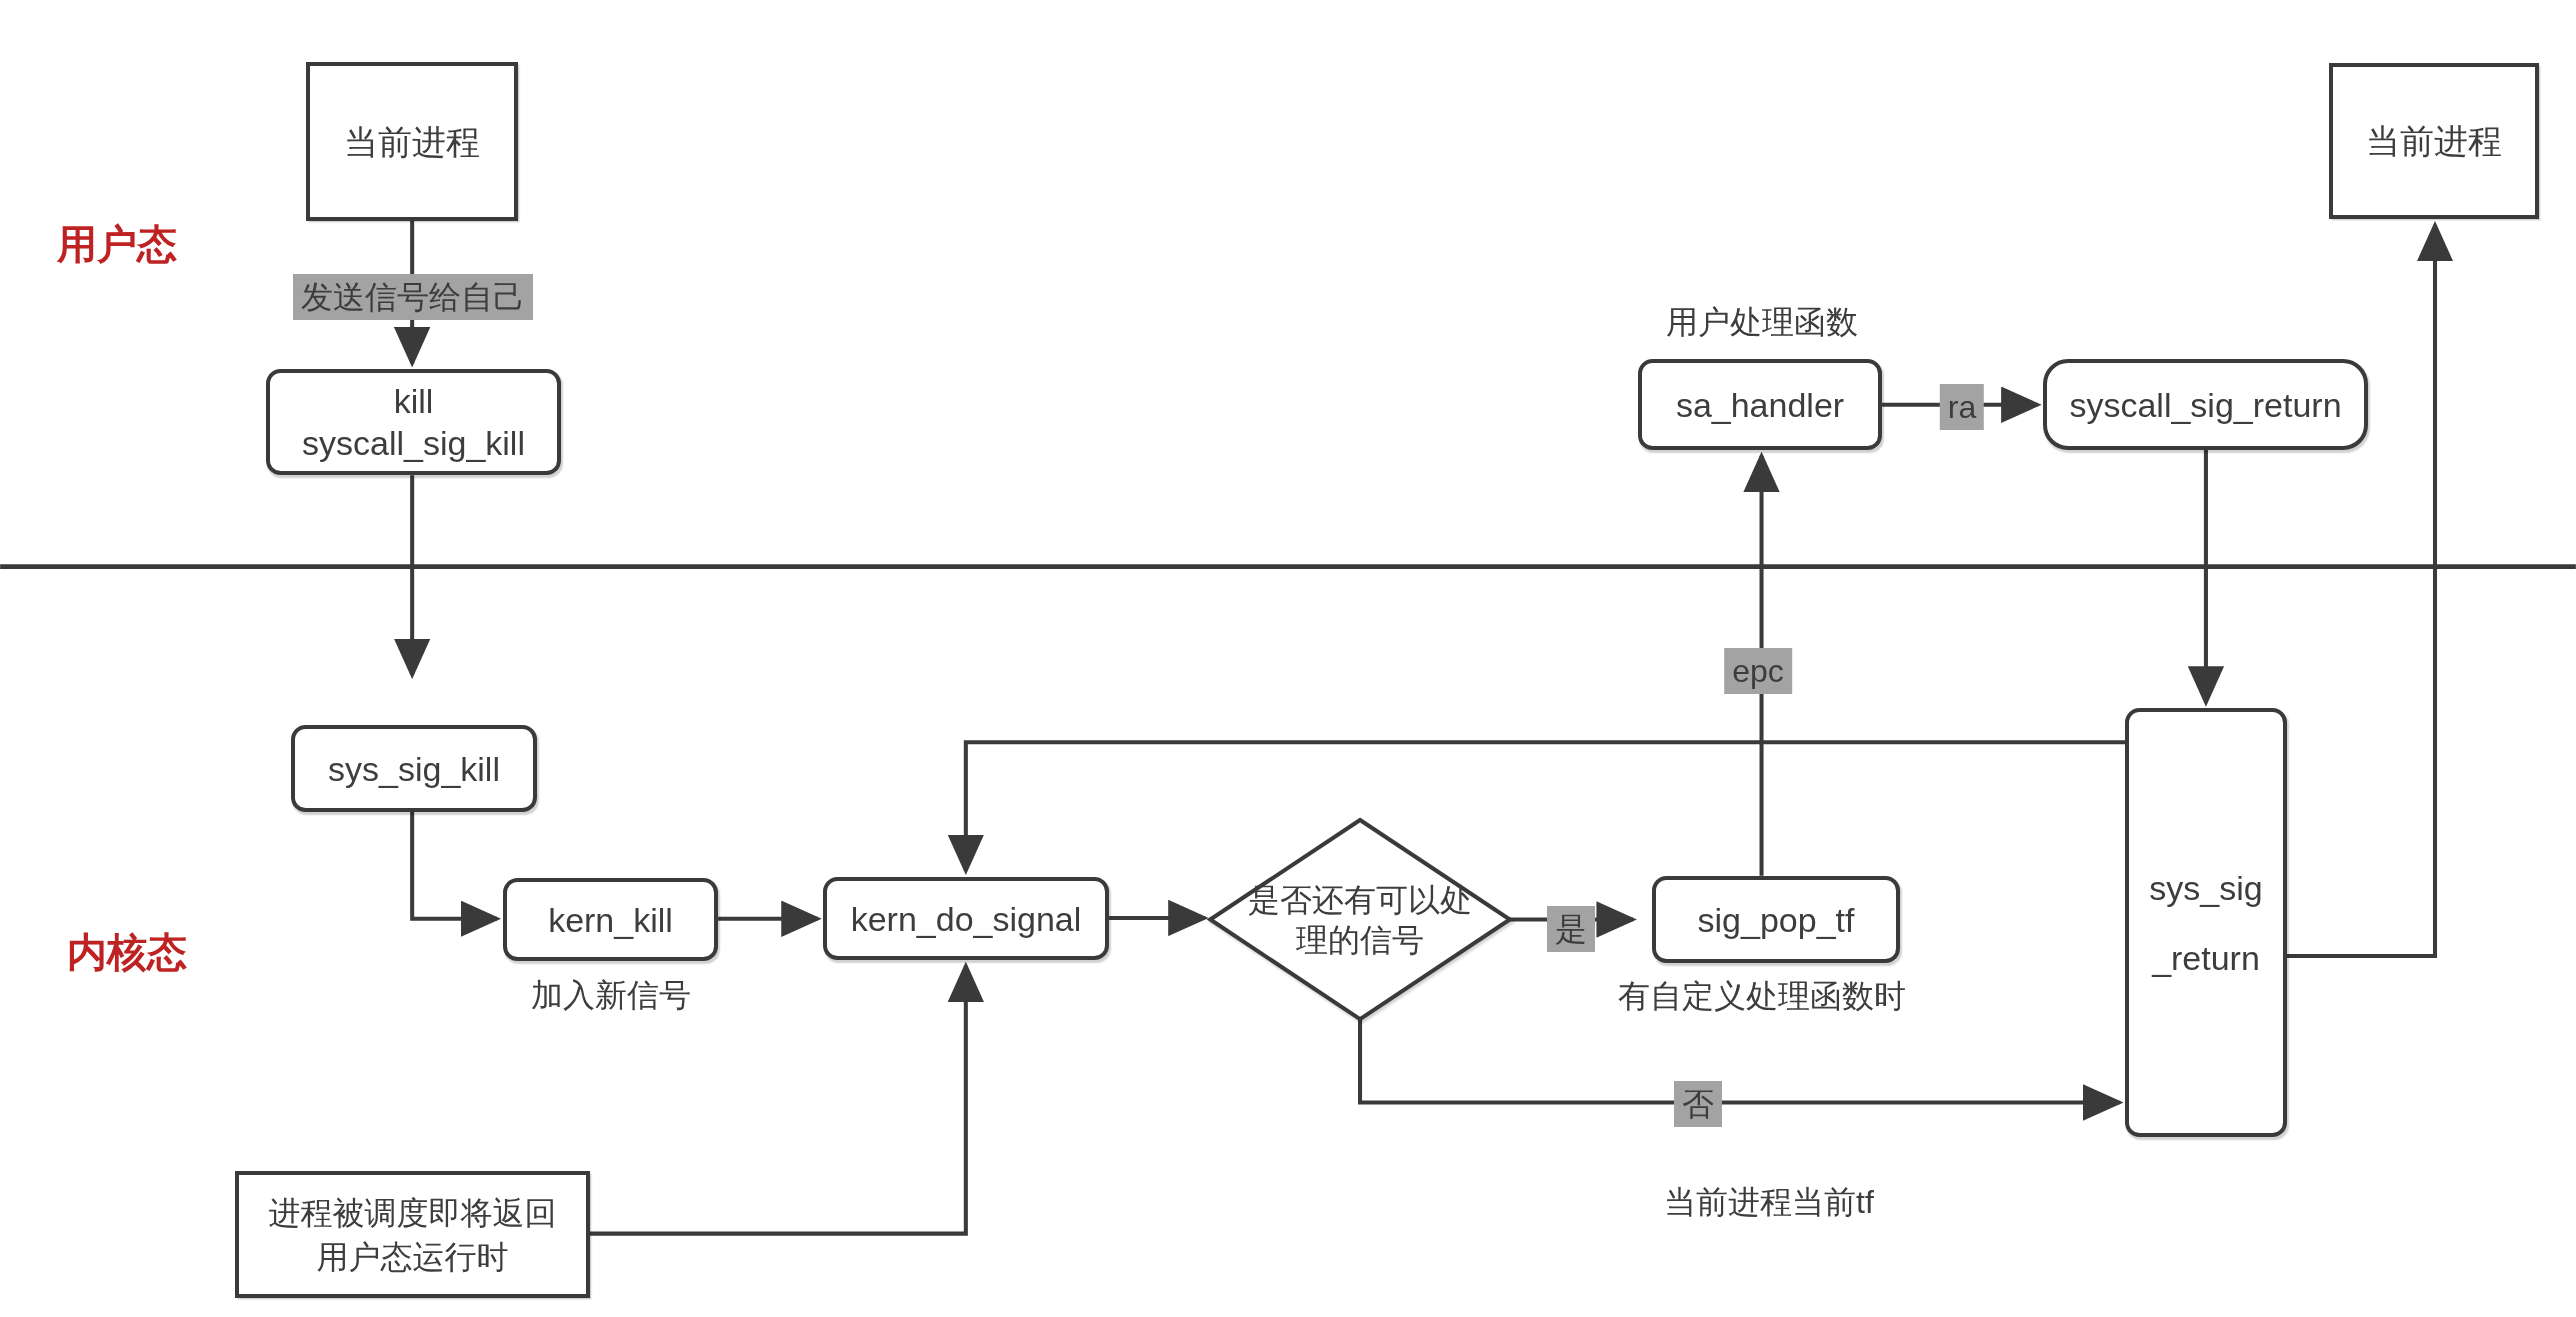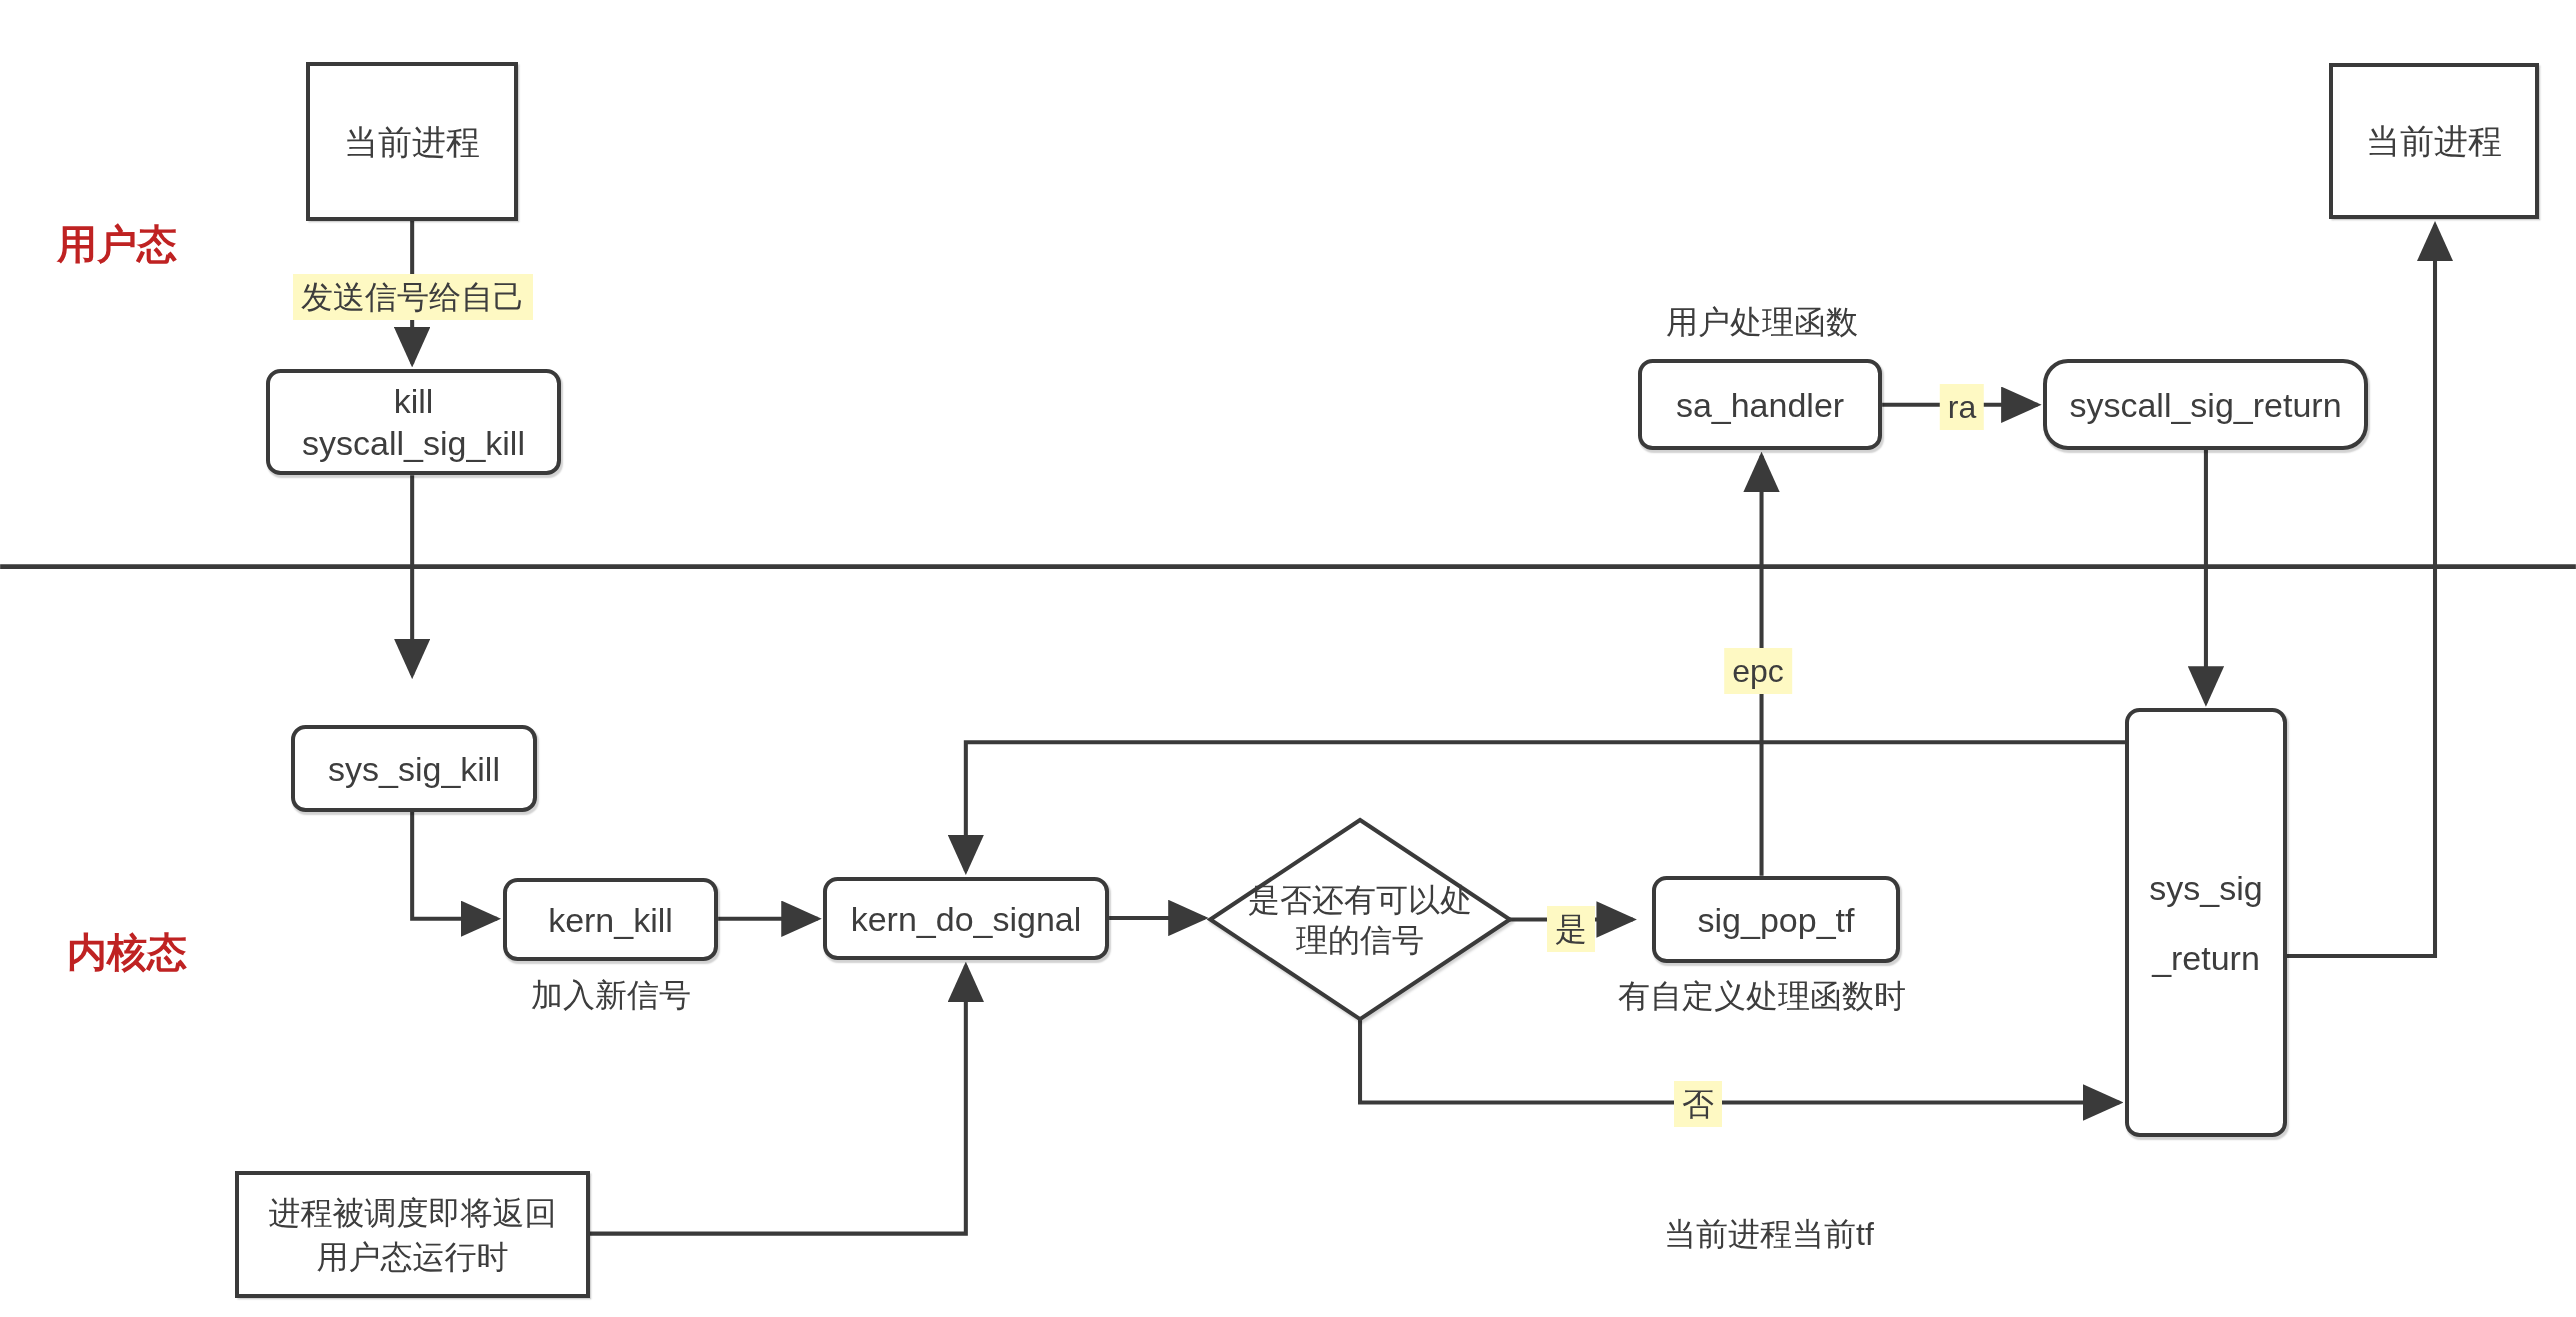--- a/index.html
+++ b/index.html
@@ -10,21 +10,21 @@
   #wires .divider{stroke:var(--stroke,#3a3a3a);stroke-width:6;}
   #wires .shape{fill:#ffffff;stroke:var(--stroke,#3a3a3a);stroke-width:5;filter:drop-shadow(2px 3px 1px rgba(0,0,0,0.18));}
   #arrowhead path{fill:var(--stroke,#3a3a3a);}
   .node{position:absolute;z-index:2;display:flex;flex-direction:column;align-items:center;justify-content:center;
         background:#ffffff;border:4px solid var(--stroke,#3a3a3a);box-sizing:border-box;
         font-size:34px;line-height:42px;text-align:center;white-space:nowrap;
         box-shadow:1.6px 2.4px 1.6px rgba(0,0,0,0.18);}
   .node.rounded{border-radius:14.6px;}
   .label{position:absolute;z-index:3;transform:translate(-50%,-50%);font-size:32px;line-height:46px;
          text-align:center;white-space:nowrap;}
-  .label.onwire{background:#fef9c3;padding:0 8px;}
+  .label.onwire{background:#a3a3a3;padding:0 8px;}
   .zone{position:absolute;z-index:3;transform:translate(0,-50%);font-size:40px;font-weight:bold;
         color:var(--red,#bf2222);white-space:nowrap;}
   .dtext{position:absolute;z-index:2;display:flex;flex-direction:column;align-items:center;justify-content:center;
          font-size:32px;line-height:40px;text-align:center;}
 </style>
 </head>
 <body>
 
 <div id="canvas">
 
@@ -110,16 +110,16 @@
   </div>
 
   <div class="label onwire" style="left:413px;top:297px;">发送信号给自己</div>
   <div class="label" style="left:611px;top:995px;">加入新信号</div>
   <div class="label" style="left:1762px;top:322px;">用户处理函数</div>
   <div class="label onwire" style="left:1758px;top:671px;">epc</div>
   <div class="label onwire" style="left:1962px;top:407px;">ra</div>
   <div class="label onwire" style="left:1571px;top:929px;">是</div>
   <div class="label onwire" style="left:1698px;top:1104px;">否</div>
   <div class="label" style="left:1762px;top:996px;">有自定义处理函数时</div>
-  <div class="label" style="left:1769px;top:1202px;margin-top:32px;">当前进程当前tf</div>
+  <div class="label" style="left:1769px;top:1202px;">当前进程当前tf</div>
 
 </div>
 
 
 </body></html>

